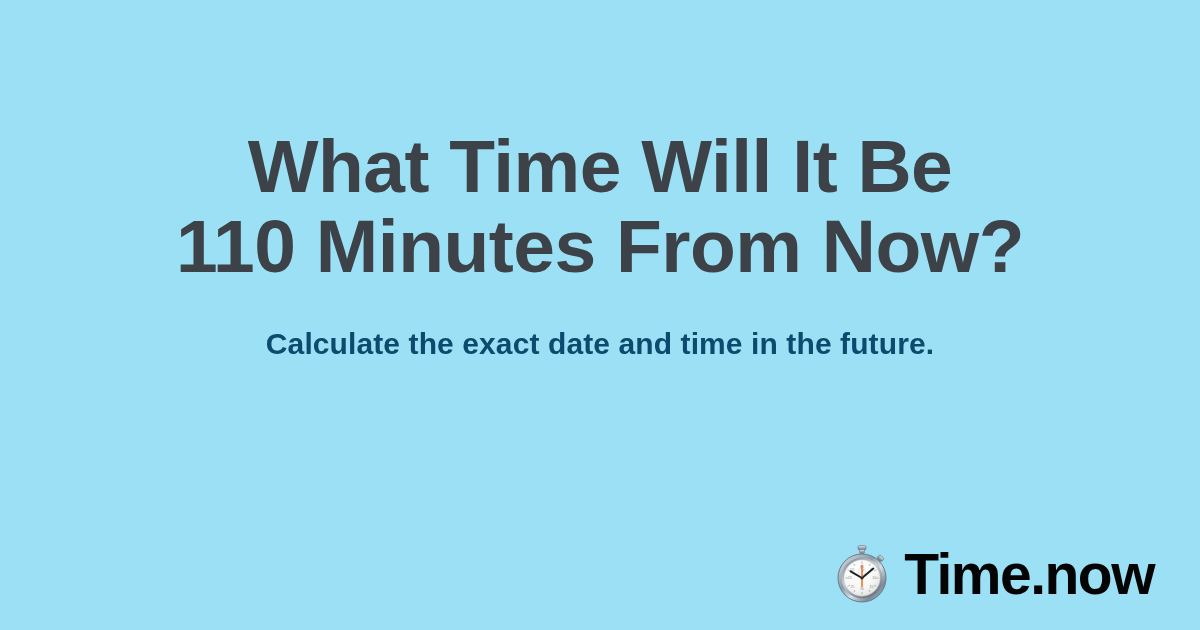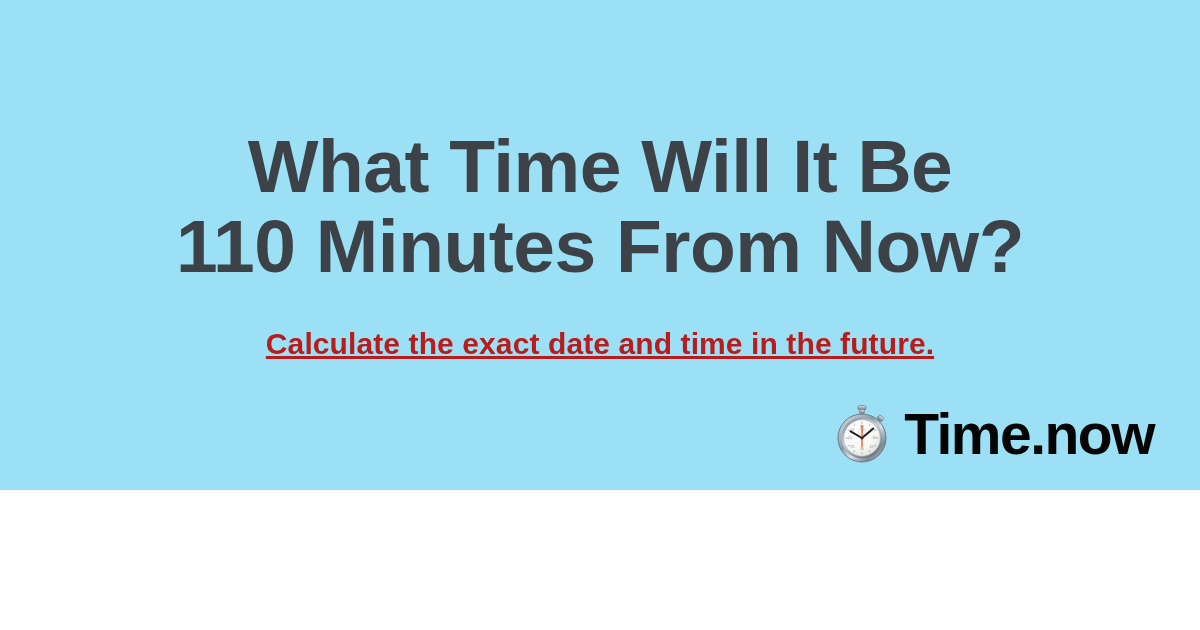--- a/index.html
+++ b/index.html
@@ -9,21 +9,21 @@
   body {
     width: 1200px;
     height: 630px;
     overflow: hidden;
     font-family: "Liberation Sans", sans-serif;
   }
 
   #og-card {
     position: relative;
     width: 1200px;
-    height: 490px;
+    height: 630px;
     background: #9CE0F5;
     box-sizing: border-box;
   }
 
   
   #headline-block {
     position: absolute;
     left: 0;
     right: 0;
     top: 126px;
@@ -46,23 +46,22 @@
     position: absolute;
     left: 0;
     right: 0;
     top: 326px;
     text-align: center;
     font-family: "Liberation Sans", sans-serif;
     font-weight: bold;
     font-size: 30px;
     line-height: 36px;
     letter-spacing: 0.1px;
-    color: #b91c1c;
+    color: #0c4a6e;
     white-space: nowrap;
-    text-decoration: underline;
   }
 
   
   #brand {
     position: absolute;
     right: 46px;
     bottom: 26px;
     display: flex;
     align-items: center;
     gap: 13px;

